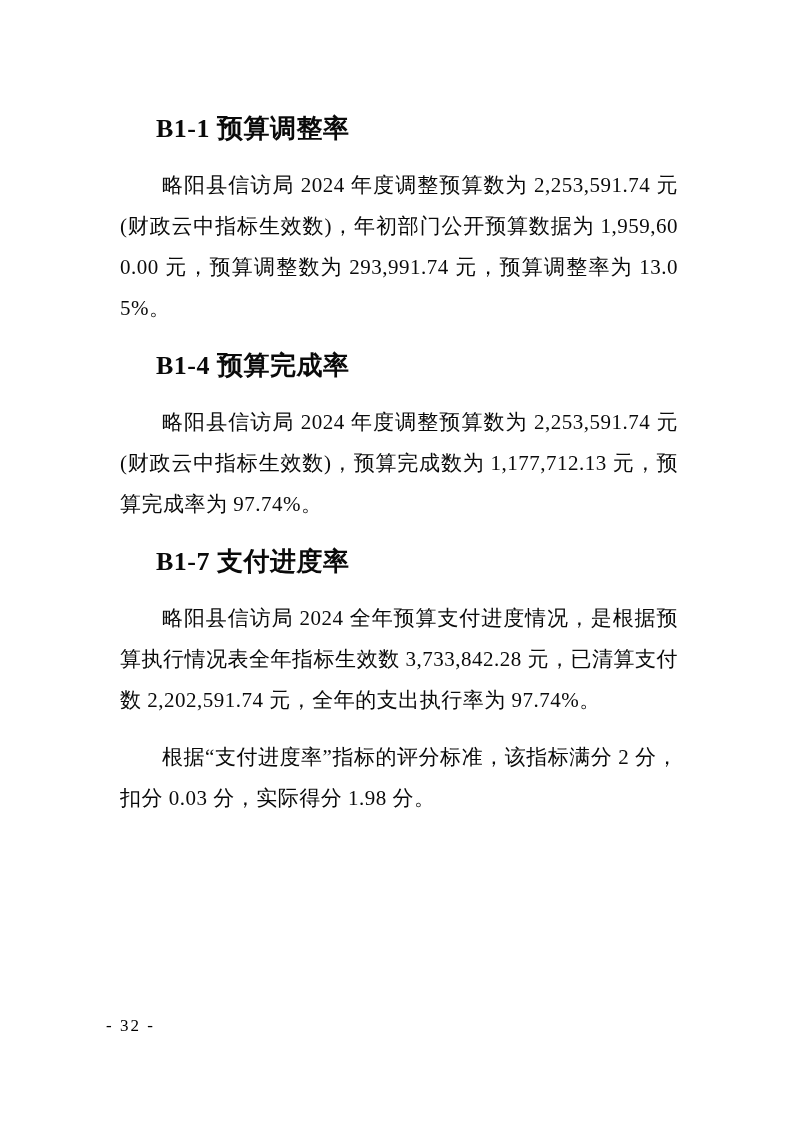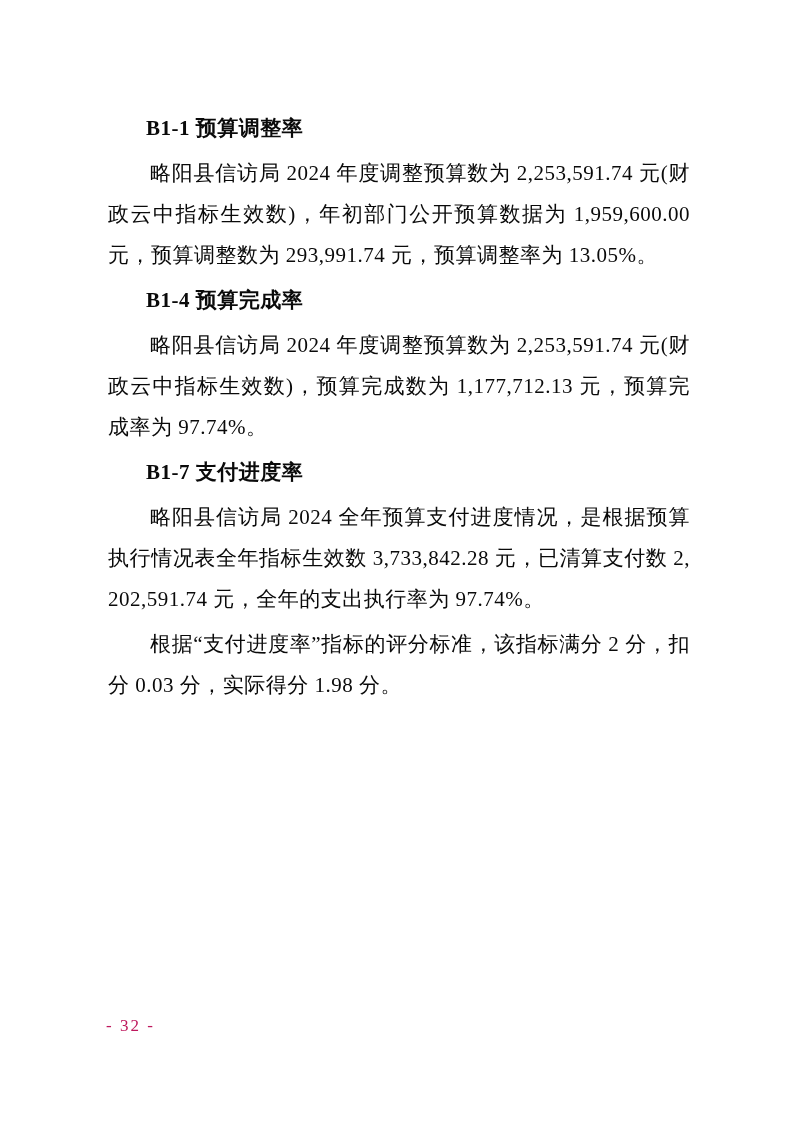--- a/index.html
+++ b/index.html
@@ -17,45 +17,45 @@
     color: #0a0a0a;
   }
   .content {
     position: absolute;
     left: 104px;
     top: 108px;
     width: 590px;
   }
   .content h2 {
     margin: 0;
-    font-size: 21px;
+    font-size: 26px;
     line-height: 41px;
     font-weight: bold;
     text-indent: 2em;
     letter-spacing: 0.5px;
   }
   .content p {
-    margin: 4px;
+    margin: 16px;
     font-size: 21px;
     line-height: 41px;
     font-weight: normal;
     text-indent: 2em;
     text-align: justify;
     text-align-last: left;
     text-justify: inter-character;
     word-break: break-all;
     letter-spacing: 0.5px;
   }
   .page-number {
     position: absolute;
     left: 106px;
     top: 1016px;
     font-size: 17px;
     letter-spacing: 2px;
-    color: #be185d;
+    color: #000000;
   }
 </style>
 </head>
 <body>
 
 <div class="page">
   <div class="content">
 
     <h2>B1-1 预算调整率</h2>
     <p>略阳县信访局 2024 年度调整预算数为 2,253,591.74 元(财政云中指标生效数)，年初部门公开预算数据为 1,959,600.00 元，预算调整数为 293,991.74 元，预算调整率为 13.05%。</p>

